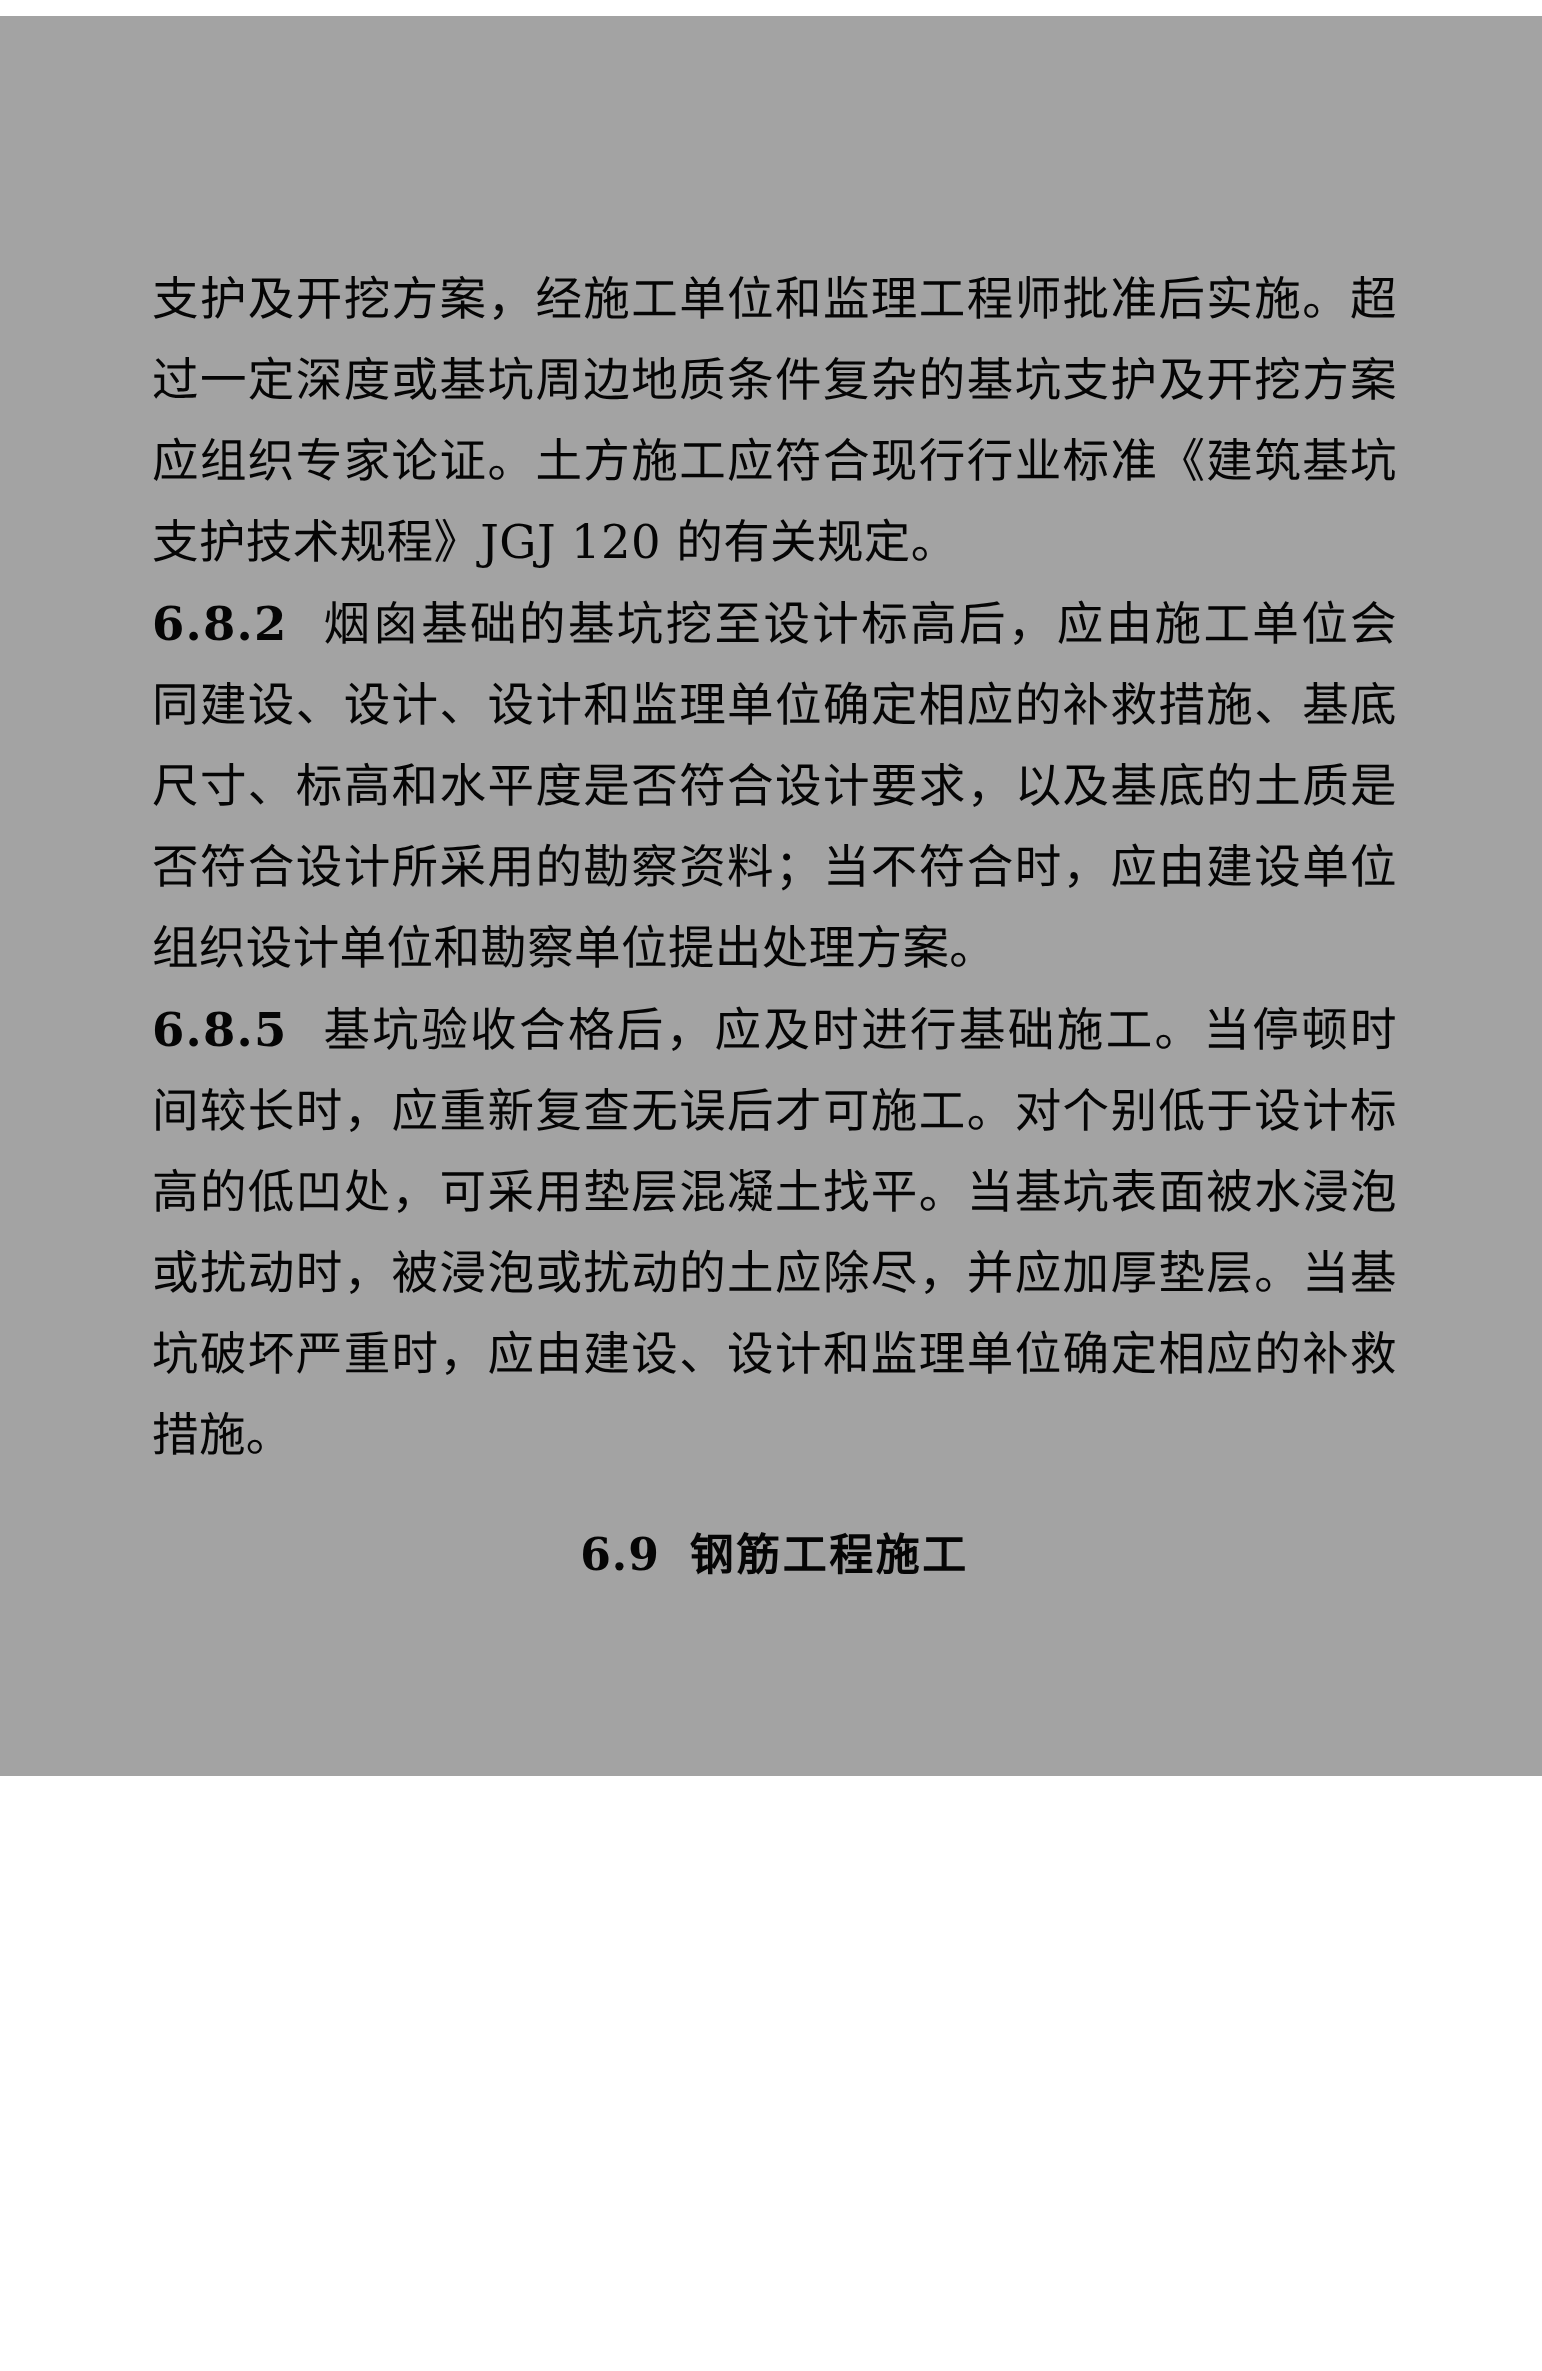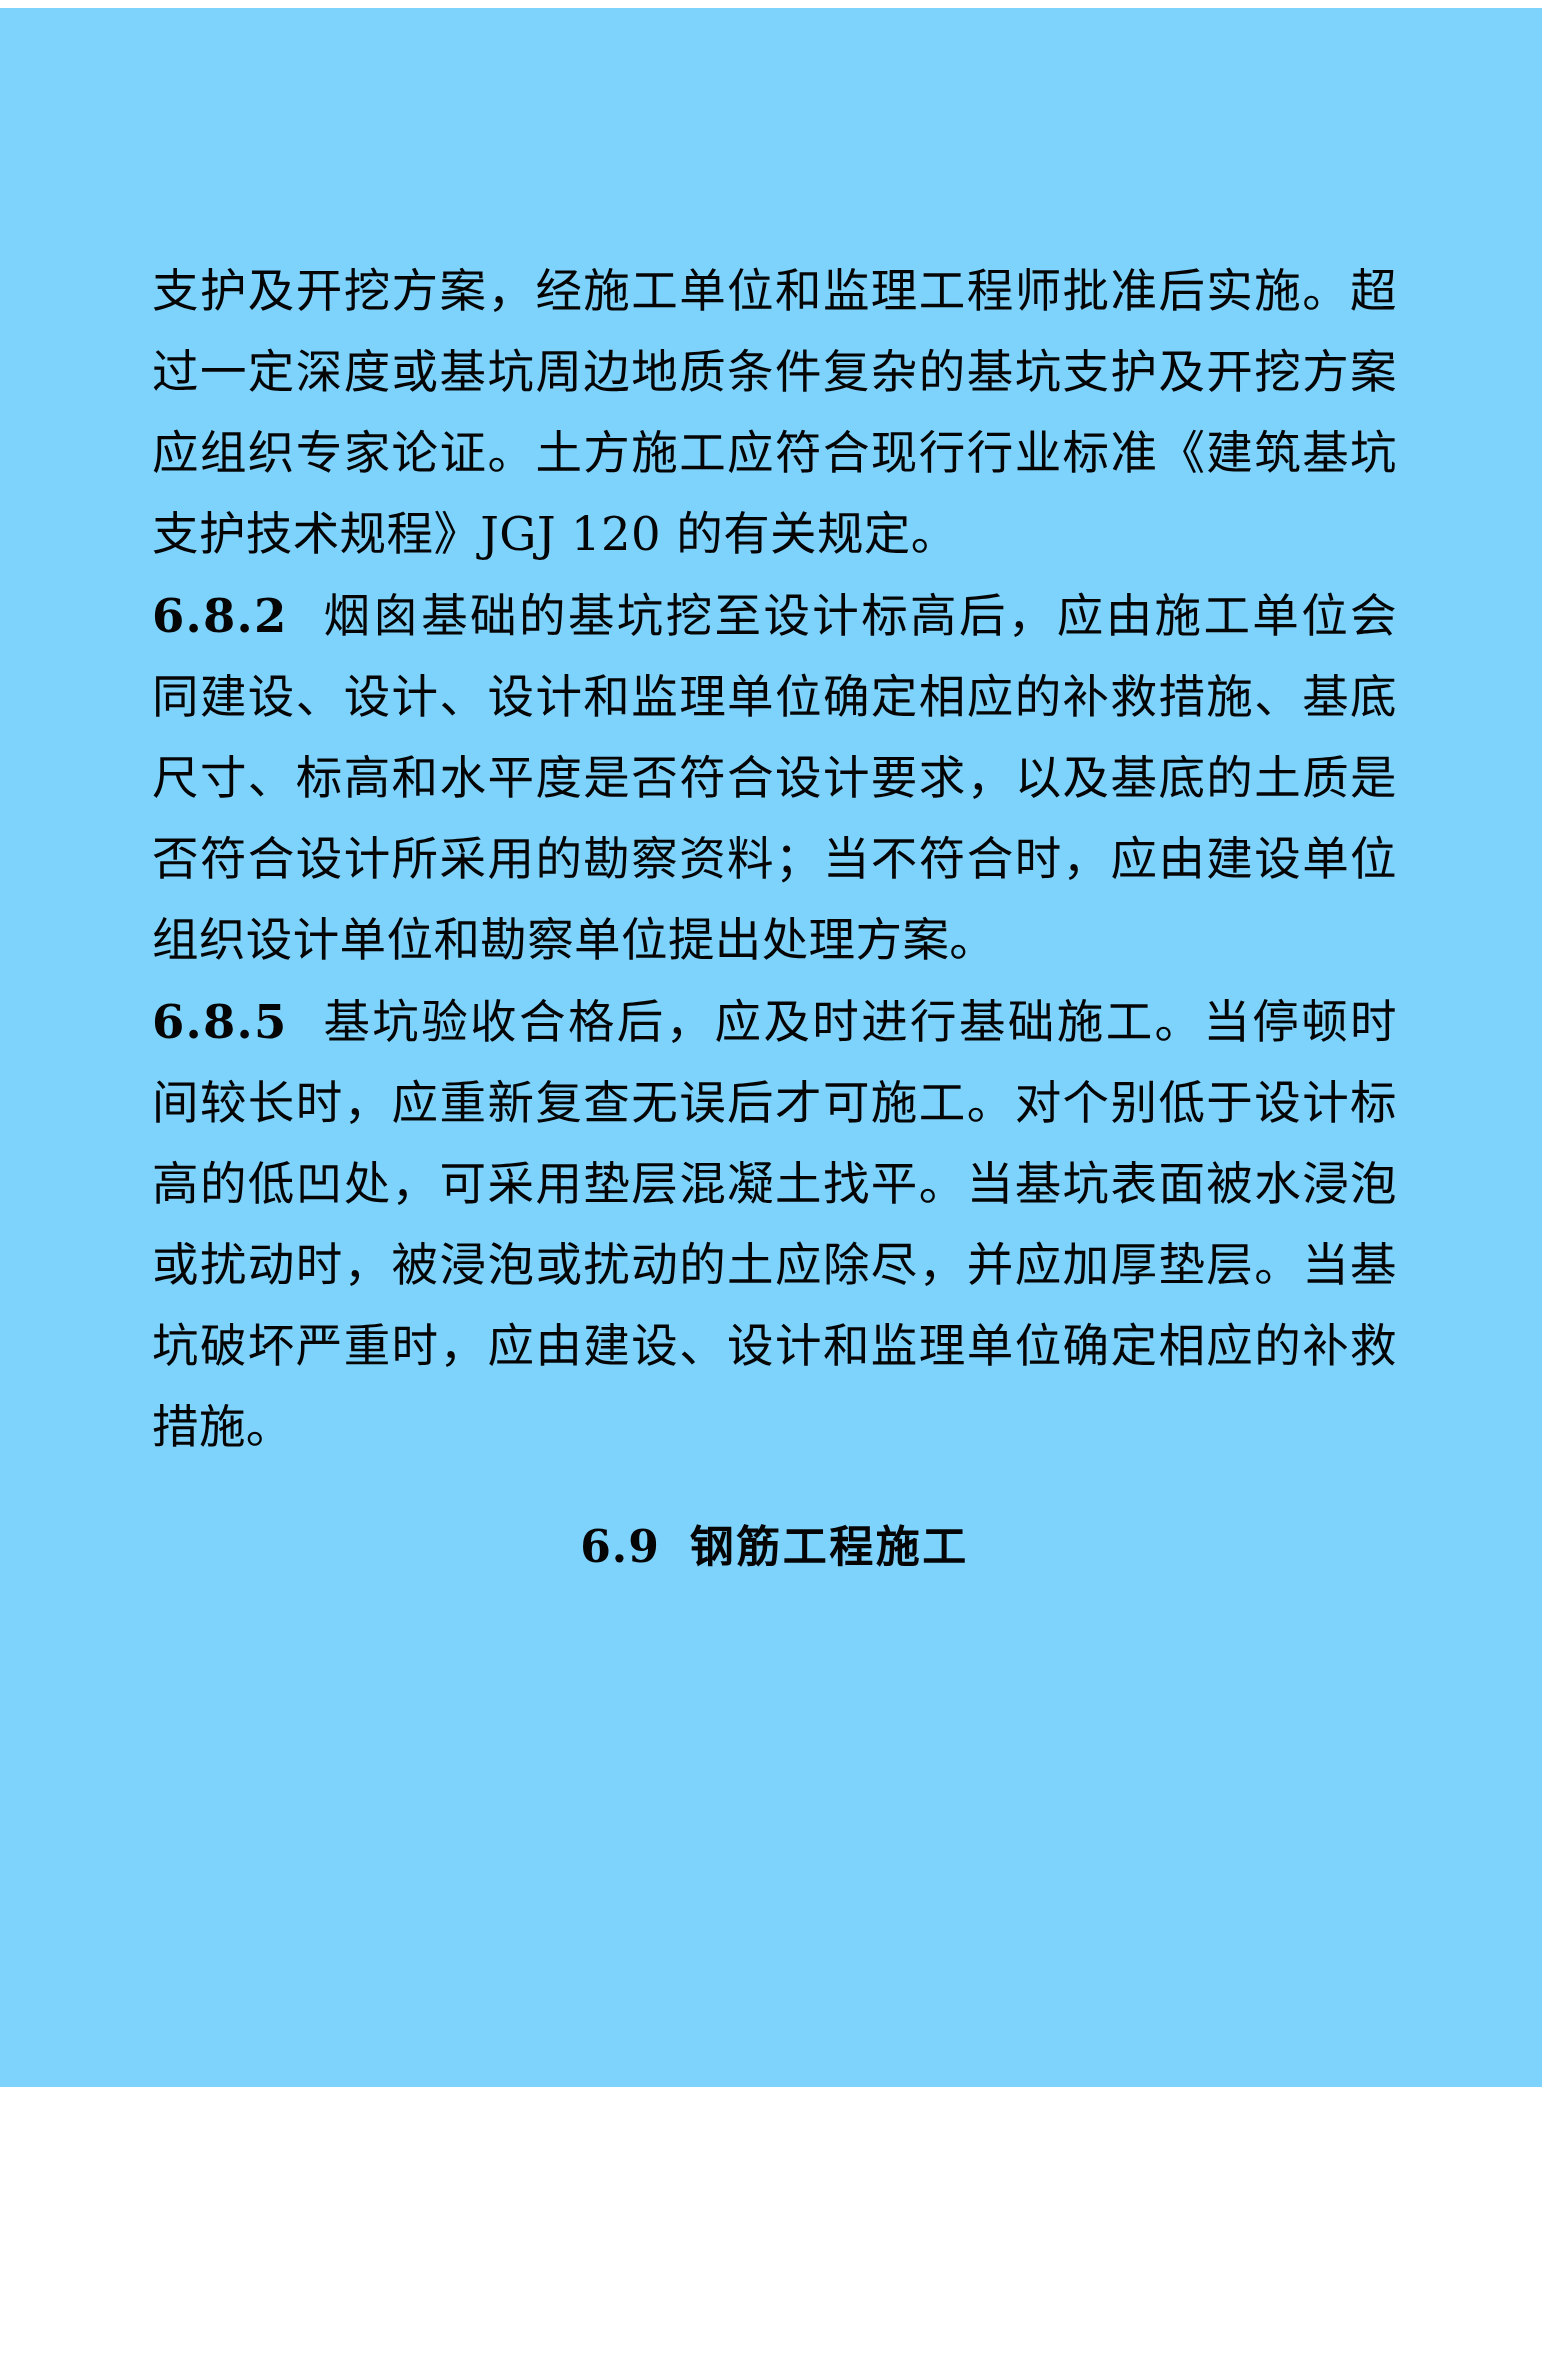--- a/index.html
+++ b/index.html
@@ -4,23 +4,23 @@
 <title>Chinese Standard Page 73</title>
 <style>
   html, body {
     margin: 0;
     padding: 0;
     background: #ffffff;
   }
   .page {
     position: relative;
     width: 1542px;
-    height: 2079px;
-    background: #7dd3fc;
-    margin: 8px auto;
+    height: 1760px;
+    background: #a3a3a3;
+    margin: 16px auto;
     overflow: hidden;
     font-family: "DejaVu Serif", "Liberation Serif", serif;
     color: #050505;
     box-sizing: border-box;
   }
   .content {
     position: absolute;
     left: 152px;
     top: 243px;
     width: 1245px;

